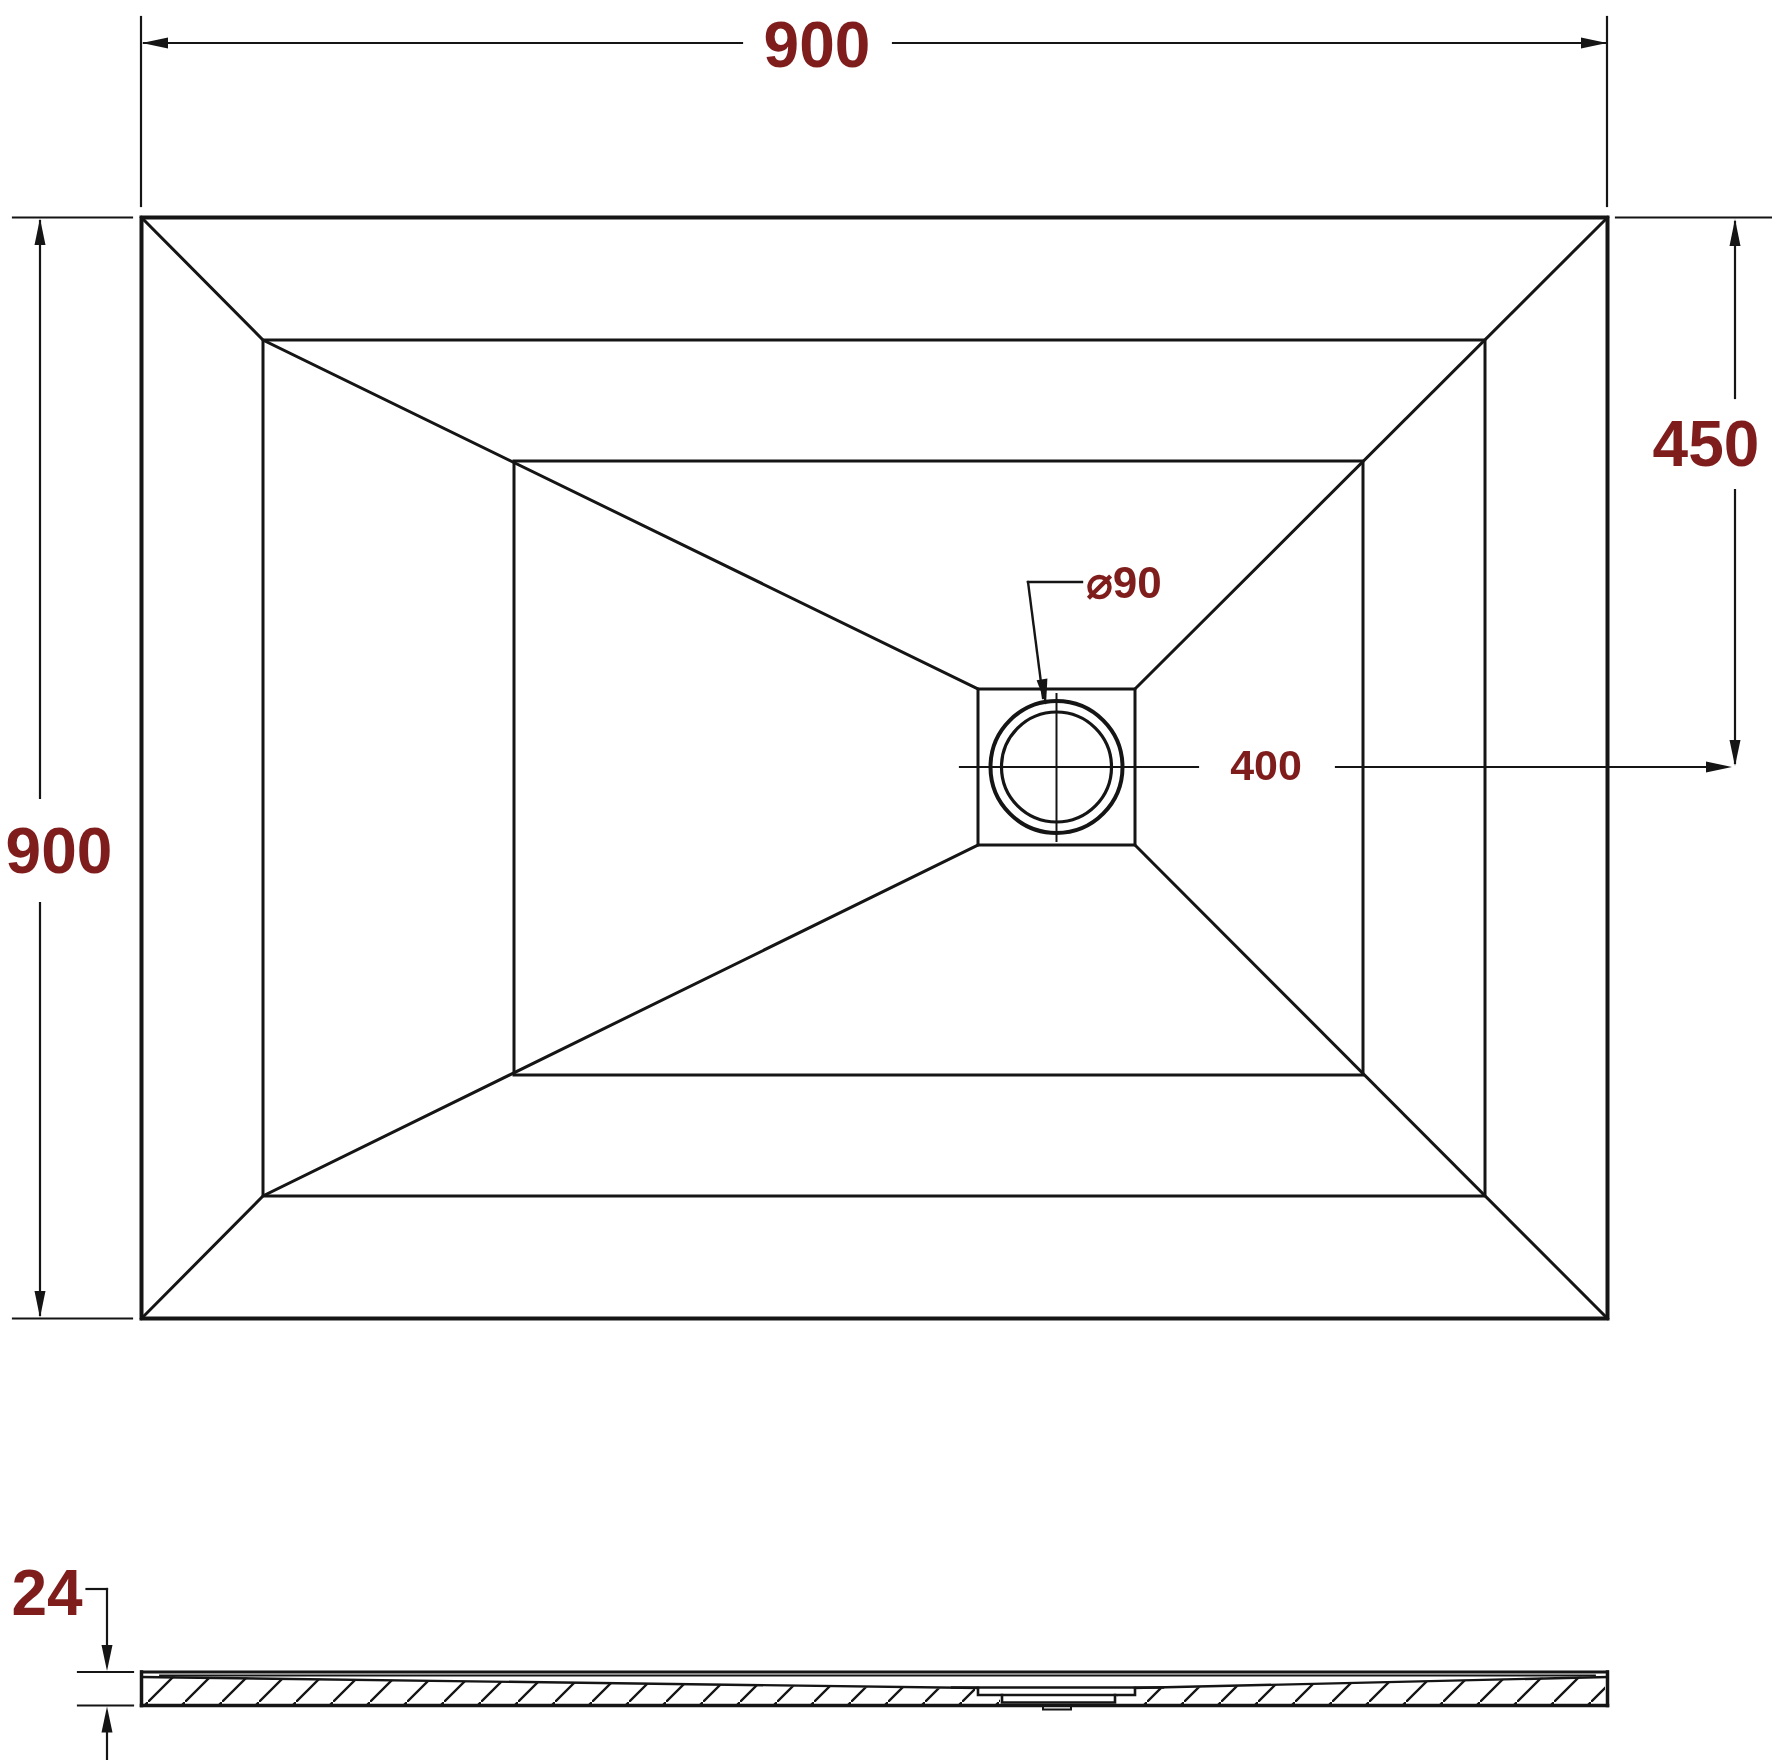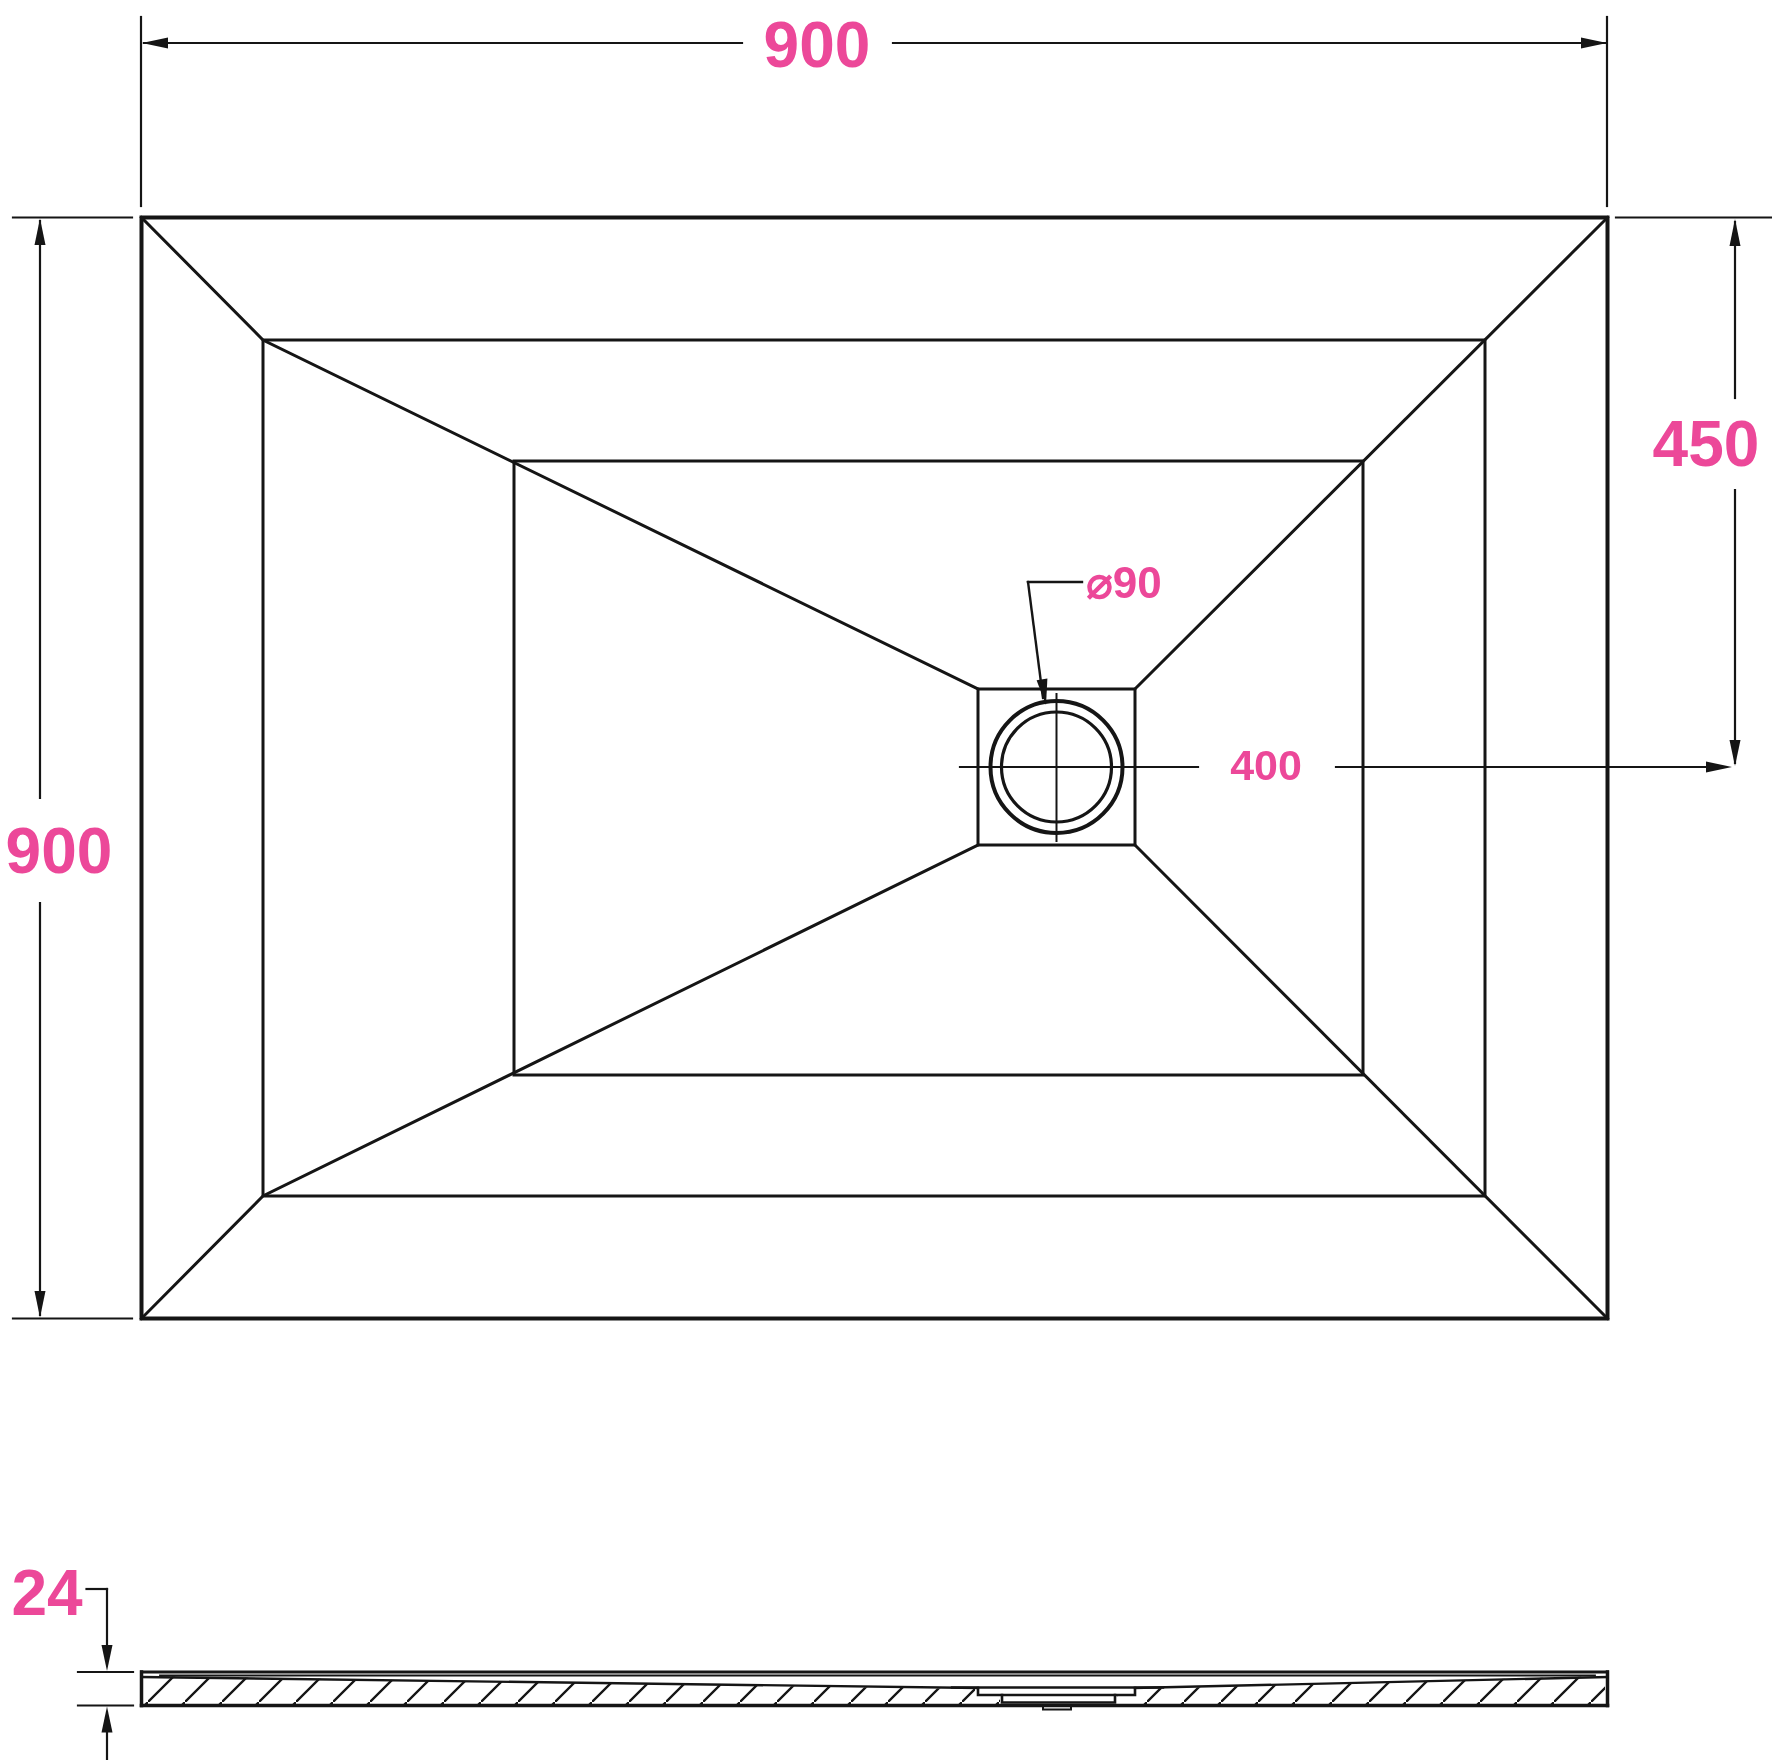--- a/index.html
+++ b/index.html
@@ -1,19 +1,19 @@
 <!DOCTYPE html>
 <html><head>
 <meta charset="utf-8">
 <style>
   html,body{margin:0;padding:0;background:#e8e8e8;}
   #stage{position:relative;width:1772px;height:1760px;background:#ffffff;overflow:hidden;
          font-family:"Liberation Sans",sans-serif;}
   #drawing-svg{position:absolute;left:0;top:0;}
-  .dim-label{position:absolute;transform:translate(-50%,-50%);color:#ec4899;
+  .dim-label{position:absolute;transform:translate(-50%,-50%);color:#7f1d1d;
              font-weight:700;white-space:nowrap;background:#ffffff;padding:0 3px;line-height:1;}
   .fs-64{font-size:64px;}
   .fs-62{font-size:43px;}
   .fs-44{font-size:44px;}
 </style>
 </head>
 <body>
 
 <div id="stage">
 

